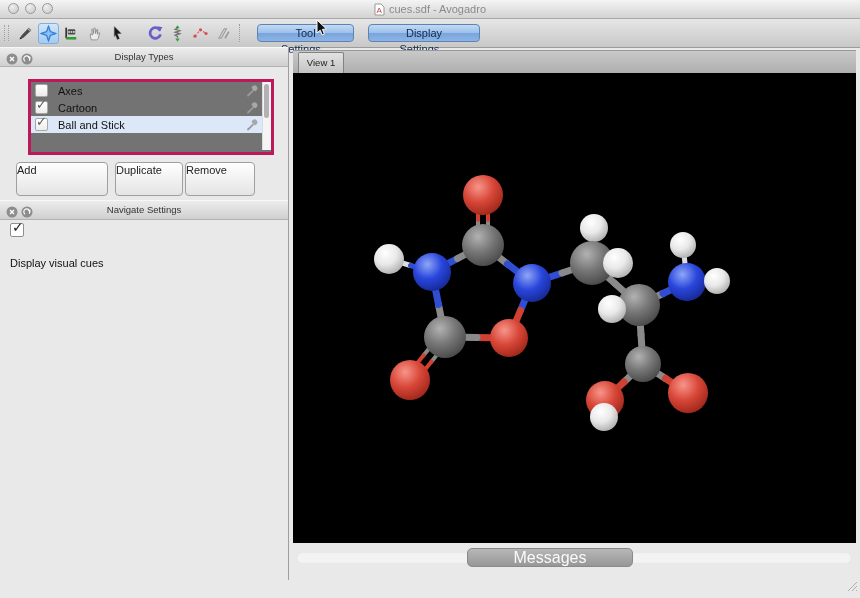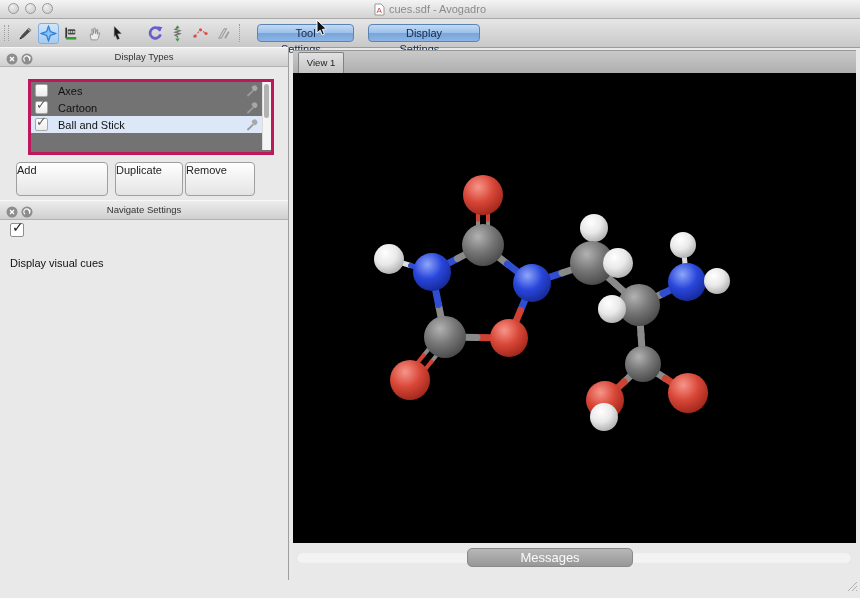--- a/index.html
+++ b/index.html
@@ -61,21 +61,21 @@
     background:linear-gradient(#c9c9c9,#aeaeae);border-top:1px solid #989898;box-sizing:border-box;}
   .tab{position:absolute;left:5px;top:1px;width:46px;height:21px;
     background:linear-gradient(#e2e2e2,#c3c3c3);border:1px solid #828282;border-bottom:none;
     border-radius:2px 2px 0 0;font-size:9.5px;text-align:center;line-height:20px;color:#222;box-sizing:border-box;}
   .viewport{position:absolute;top:26px;left:3px;right:4px;height:470px;background:#000;}
   .viewport svg{display:block;width:100%;height:100%;}
   .msg-strip{position:absolute;top:505px;left:6px;right:8px;height:12px;background:#f3f3f3;
     border-radius:6px;box-shadow:inset 0 0 2px #cfcfcf;}
   .messages-btn{position:absolute;top:501px;left:177px;width:166px;height:19px;box-sizing:border-box;
     background:linear-gradient(#b7b7b7,#979797);border:1px solid #898989;border-radius:5px;
-    color:#fafafa;font-size:13px;text-align:center;line-height:17px;}
+    color:#fafafa;font-size:16px;text-align:center;line-height:17px;}
   .grip{position:absolute;right:2px;bottom:2px;}
   .cursor{position:absolute;left:316px;top:20px;z-index:50;}
 </style>
 </head>
 <body>
 
 <div class="titlebar">
   <div class="tl">
     <span></span>
     <span></span>

